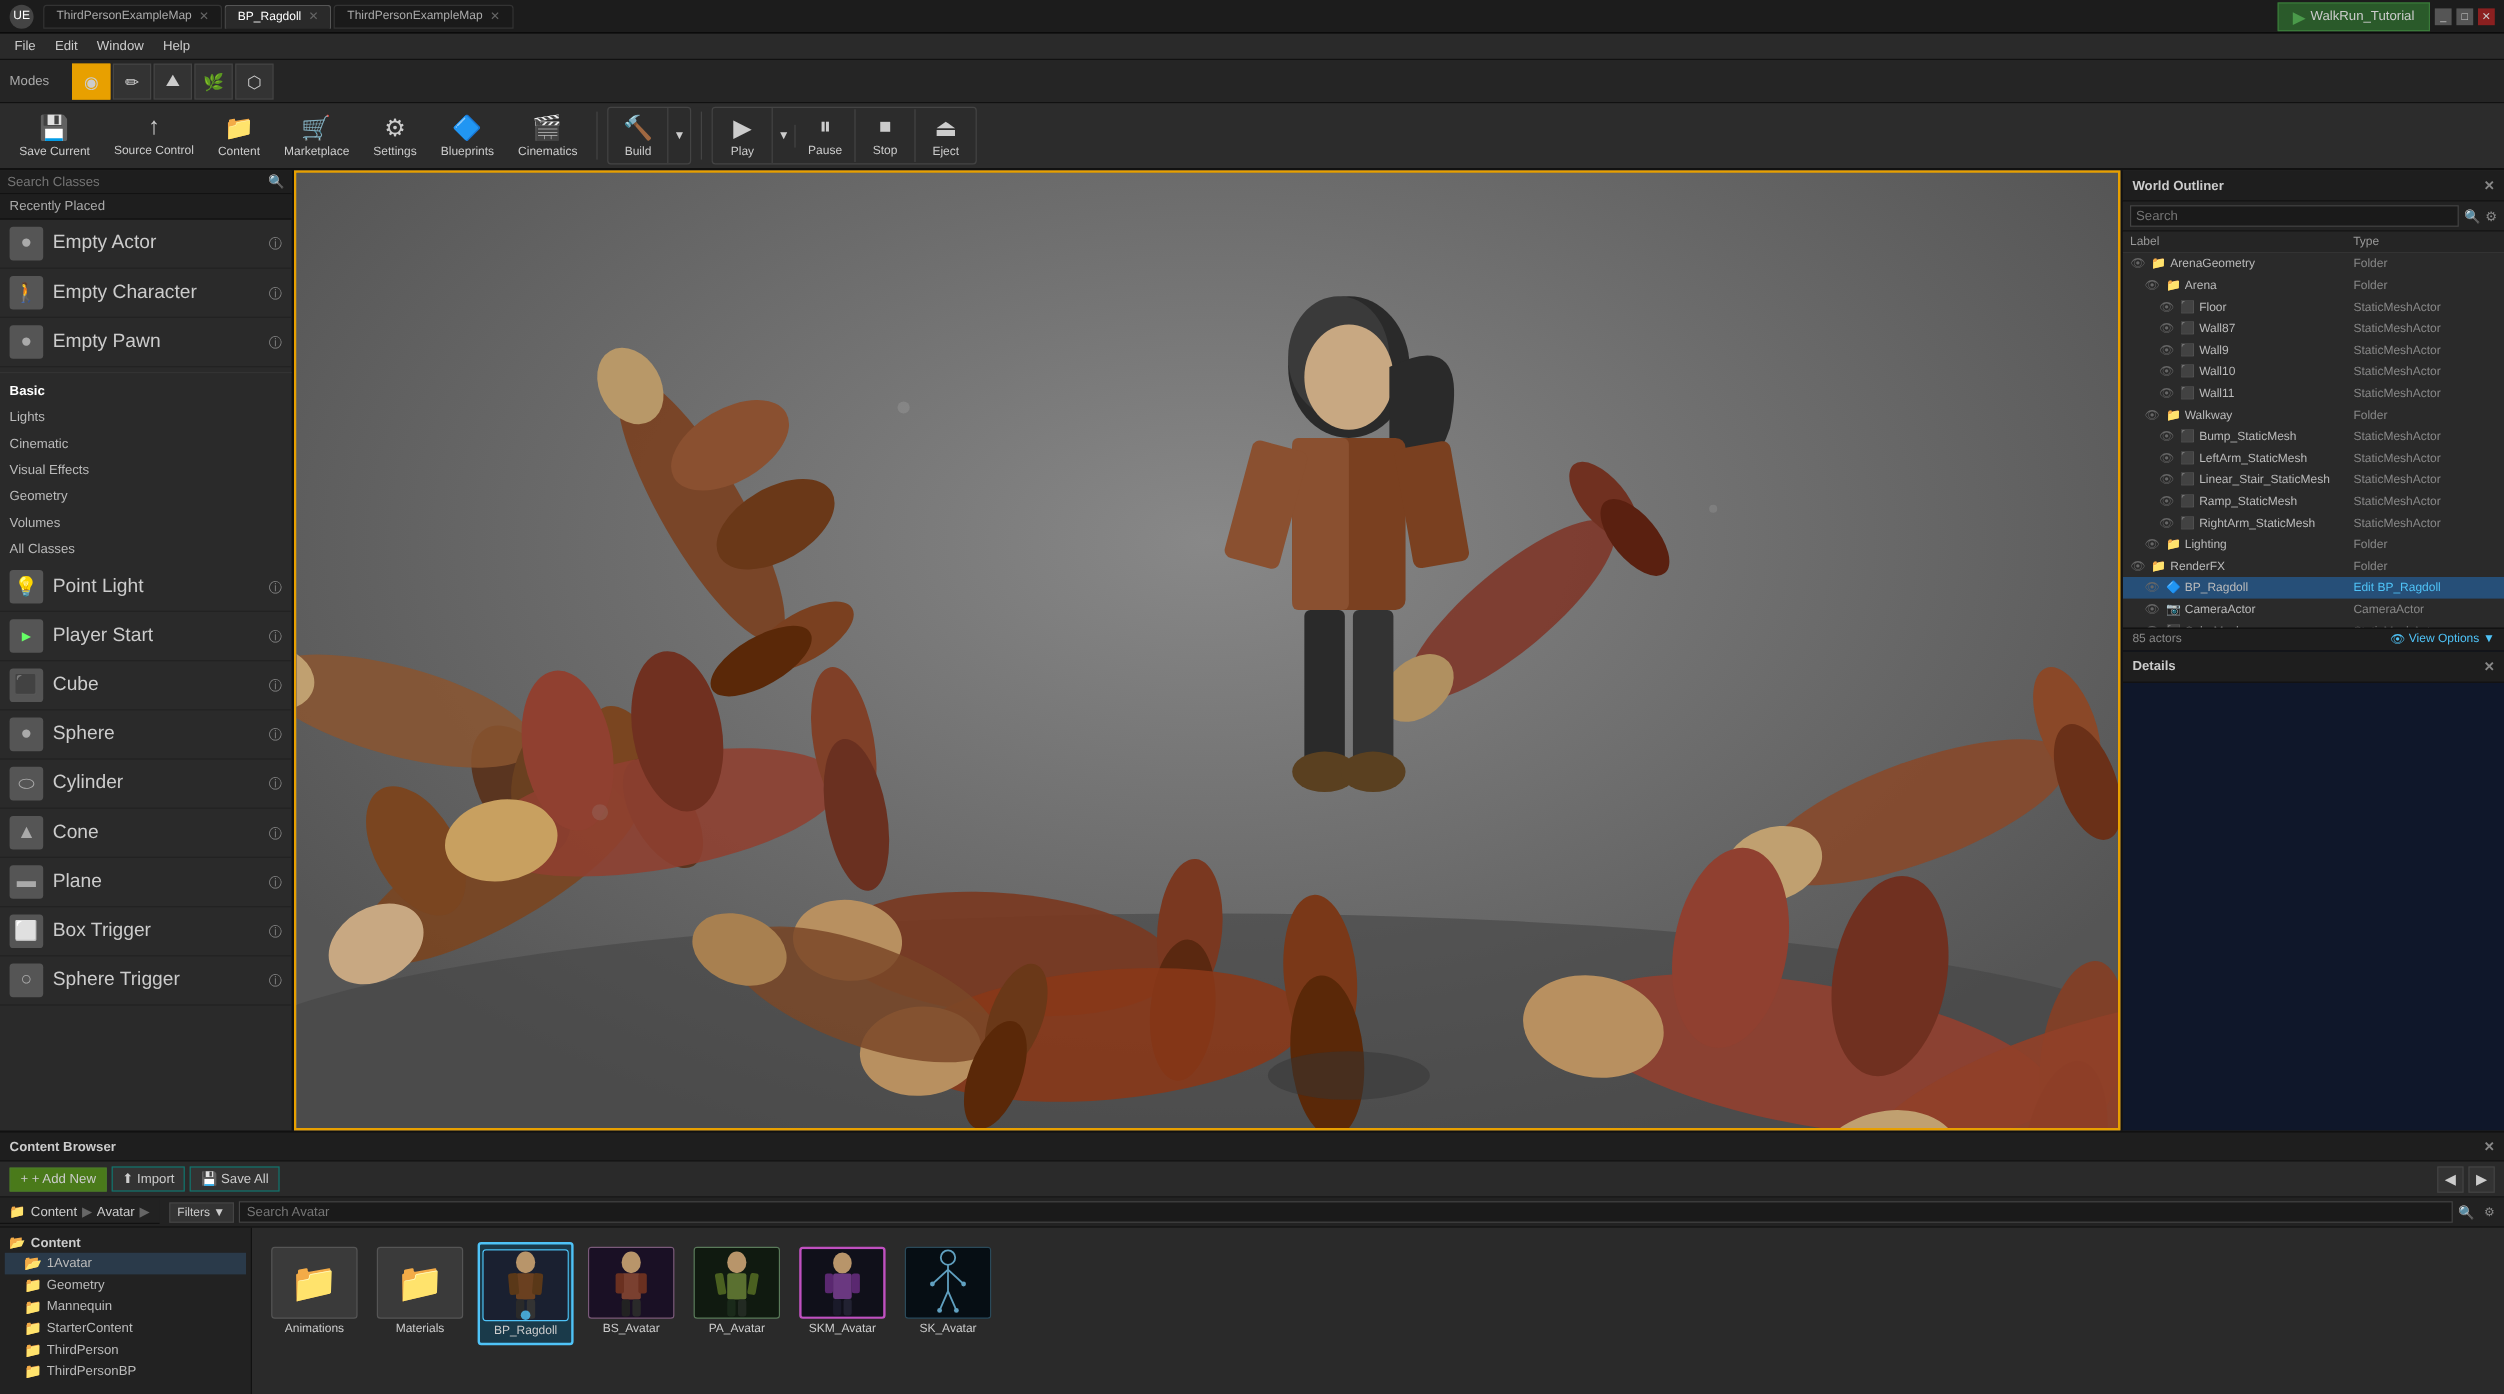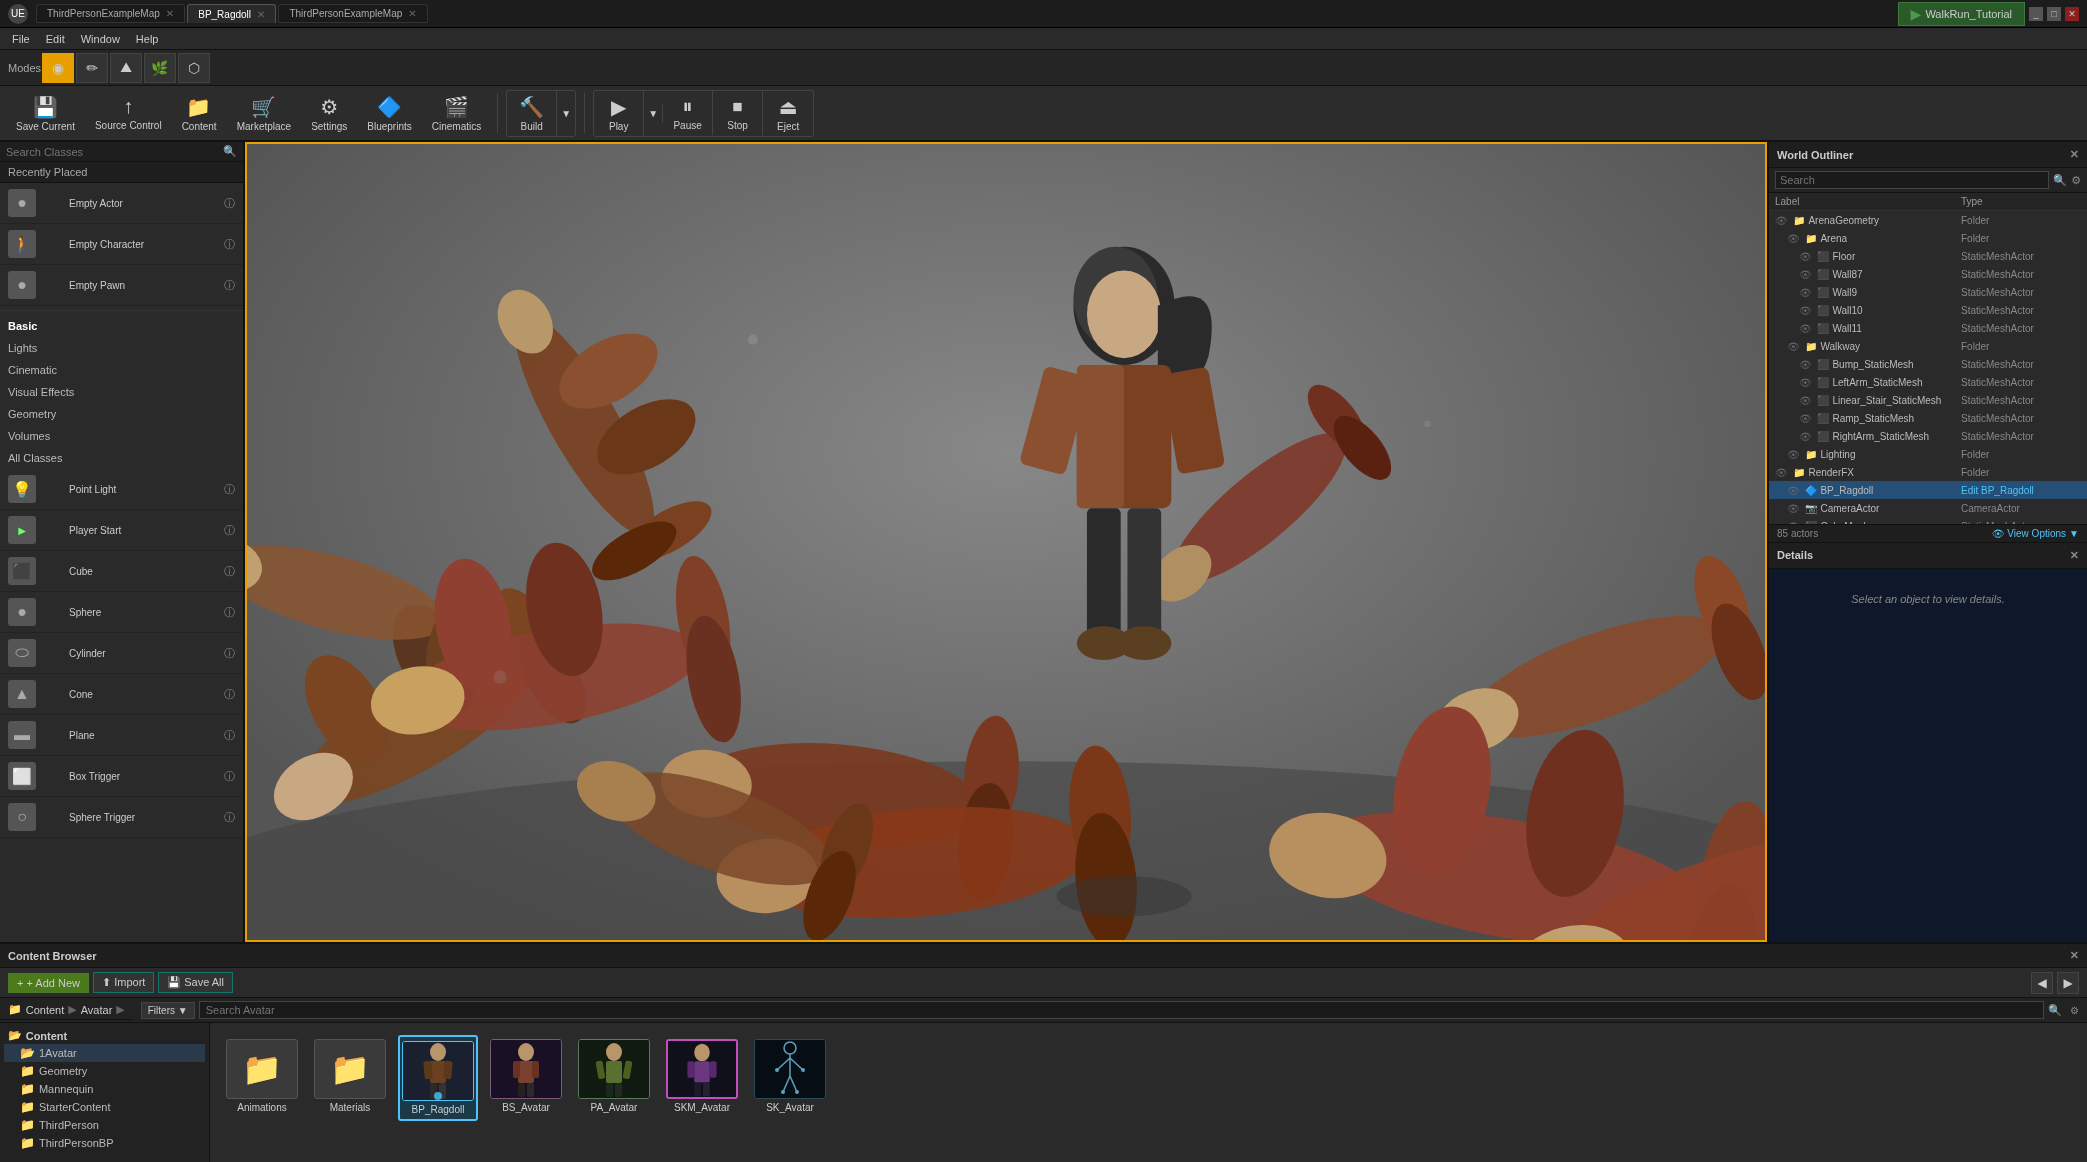--- a/index.html
+++ b/index.html
@@ -56,21 +56,21 @@
     
     #modes-bar {
       height: 36px;
       background: #252525;
       display: flex;
       align-items: center;
       padding: 0 4px;
       border-bottom: 1px solid #111;
     }
     #modes-bar .modes-label {
-      color: #aaa; font-size: 11px; margin-right: 0; padding-left: 4px;
+      color: #aaa; font-size: 11px; margin-right: 18px; padding-left: 4px;
     }
     .mode-btn {
       width: 32px; height: 30px;
       background: #333;
       border: 1px solid #444;
       cursor: pointer;
       display: flex; align-items: center; justify-content: center;
       color: #ccc; font-size: 14px;
       margin: 1px;
     }
@@ -161,21 +161,21 @@
     .actor-item .actor-icon {
       width: 28px; height: 28px;
       background: #555;
       border-radius: 3px;
       margin-right: 8px;
       display: flex; align-items: center; justify-content: center;
       font-size: 16px; color: #aaa;
       flex-shrink: 0;
     }
     .actor-item .actor-name {
-      flex: 1; color: #ccc; font-size: 10px; margin-left: 25px;
+      flex: 1; color: #ccc; font-size: 16px;
     }
     .actor-item .actor-info {
       color: #888; font-size: 11px;
     }
 
     
     #viewport {
       flex: 1;
       background: #555;
       position: relative;
@@ -869,23 +869,20 @@
           <span>View Options</span>▼
         </span>
       </div>
     </div>
 
     <div class="details-panel" style="height:160px; overflow:hidden;">
       <div class="panel-header">
         <span>Details</span>
         <span style="margin-left:auto; color:#888; cursor:pointer;">✕</span>
       </div>
-      <div class="details-empty">
-        <span>Select an object to view details.</span>
-      </div>
     </div>
   </div>
 </div>
 
 <div id="content-browser">
   <div class="cb-header">
     <span>Content Browser</span>
     <span style="margin-left:auto; color:#888; cursor:pointer;">✕</span>
   </div>
   <div class="cb-toolbar">

